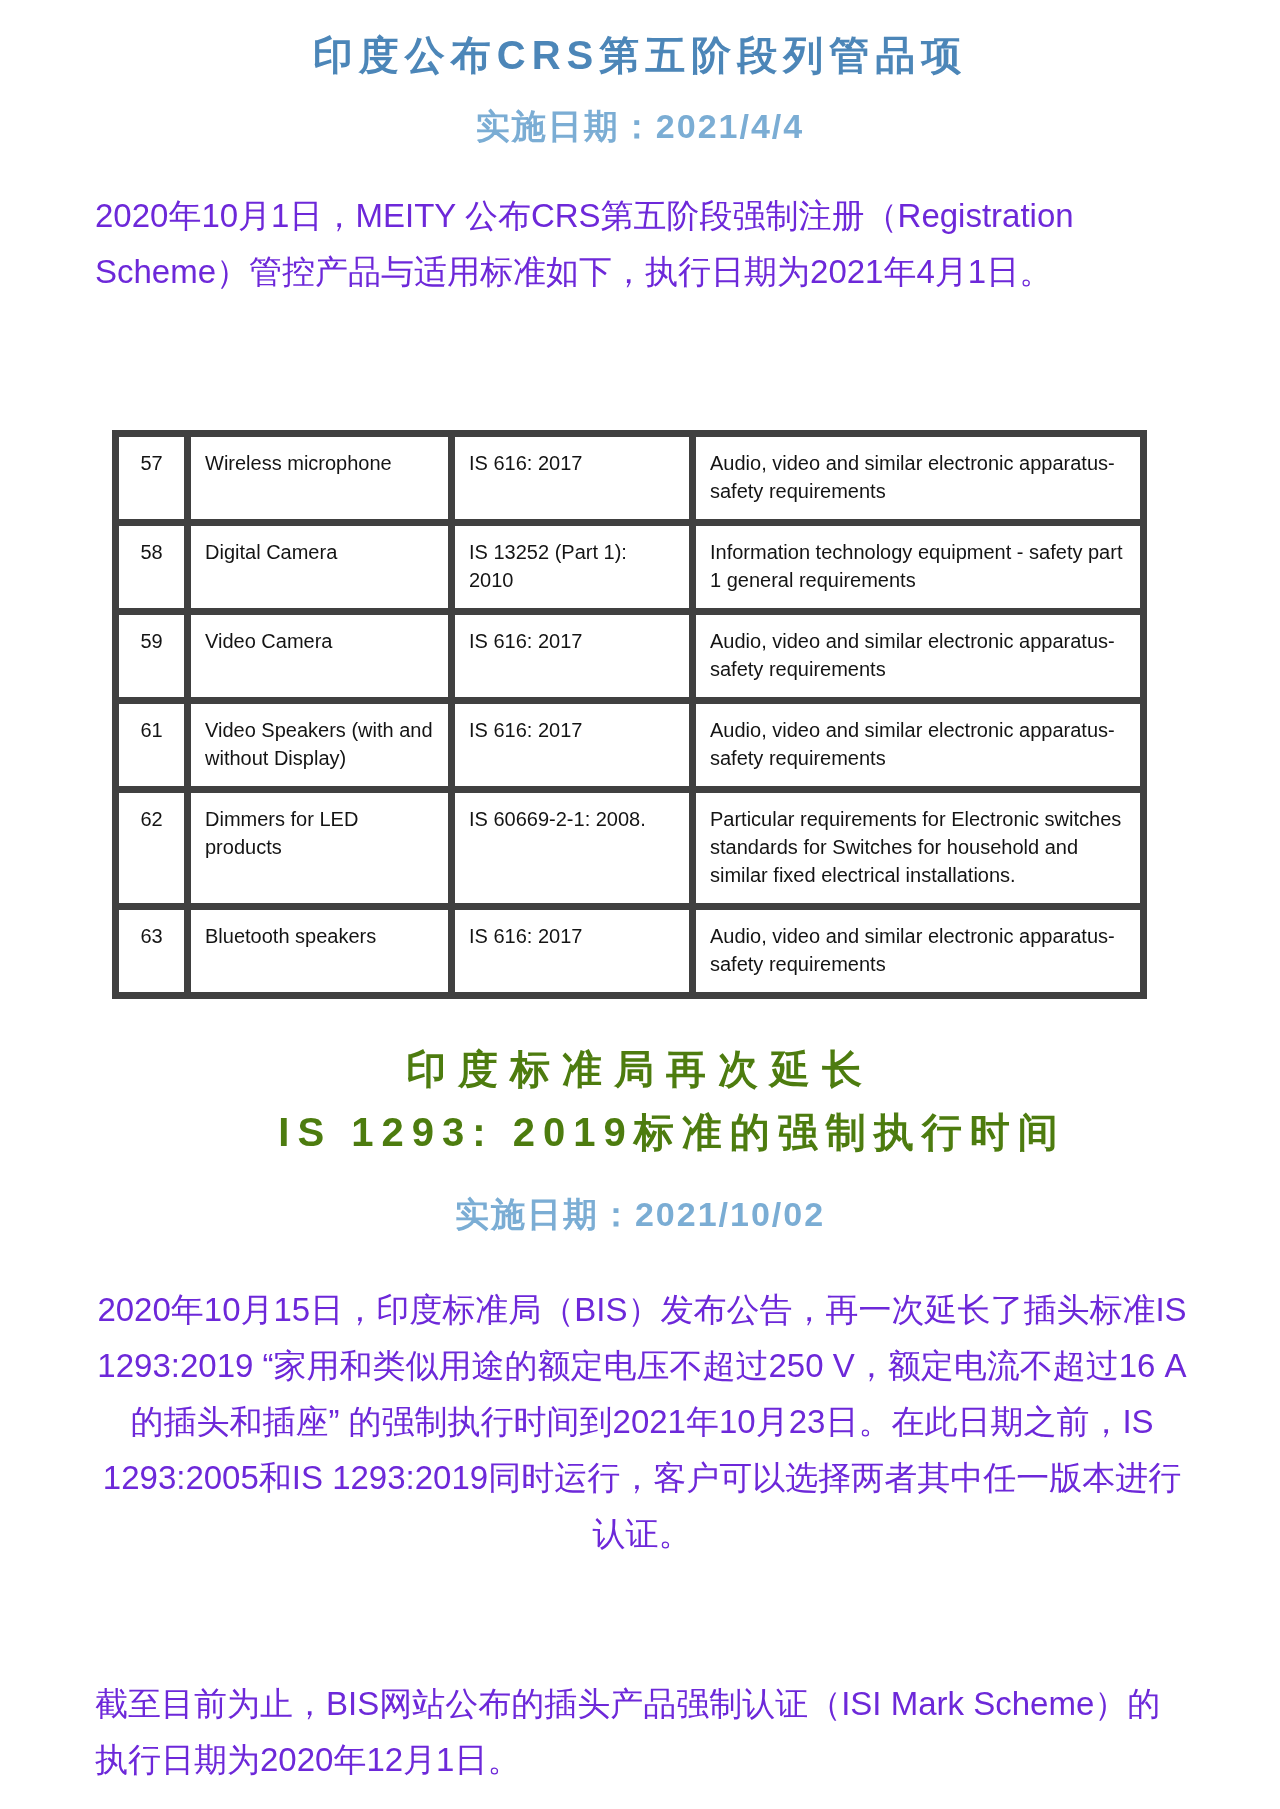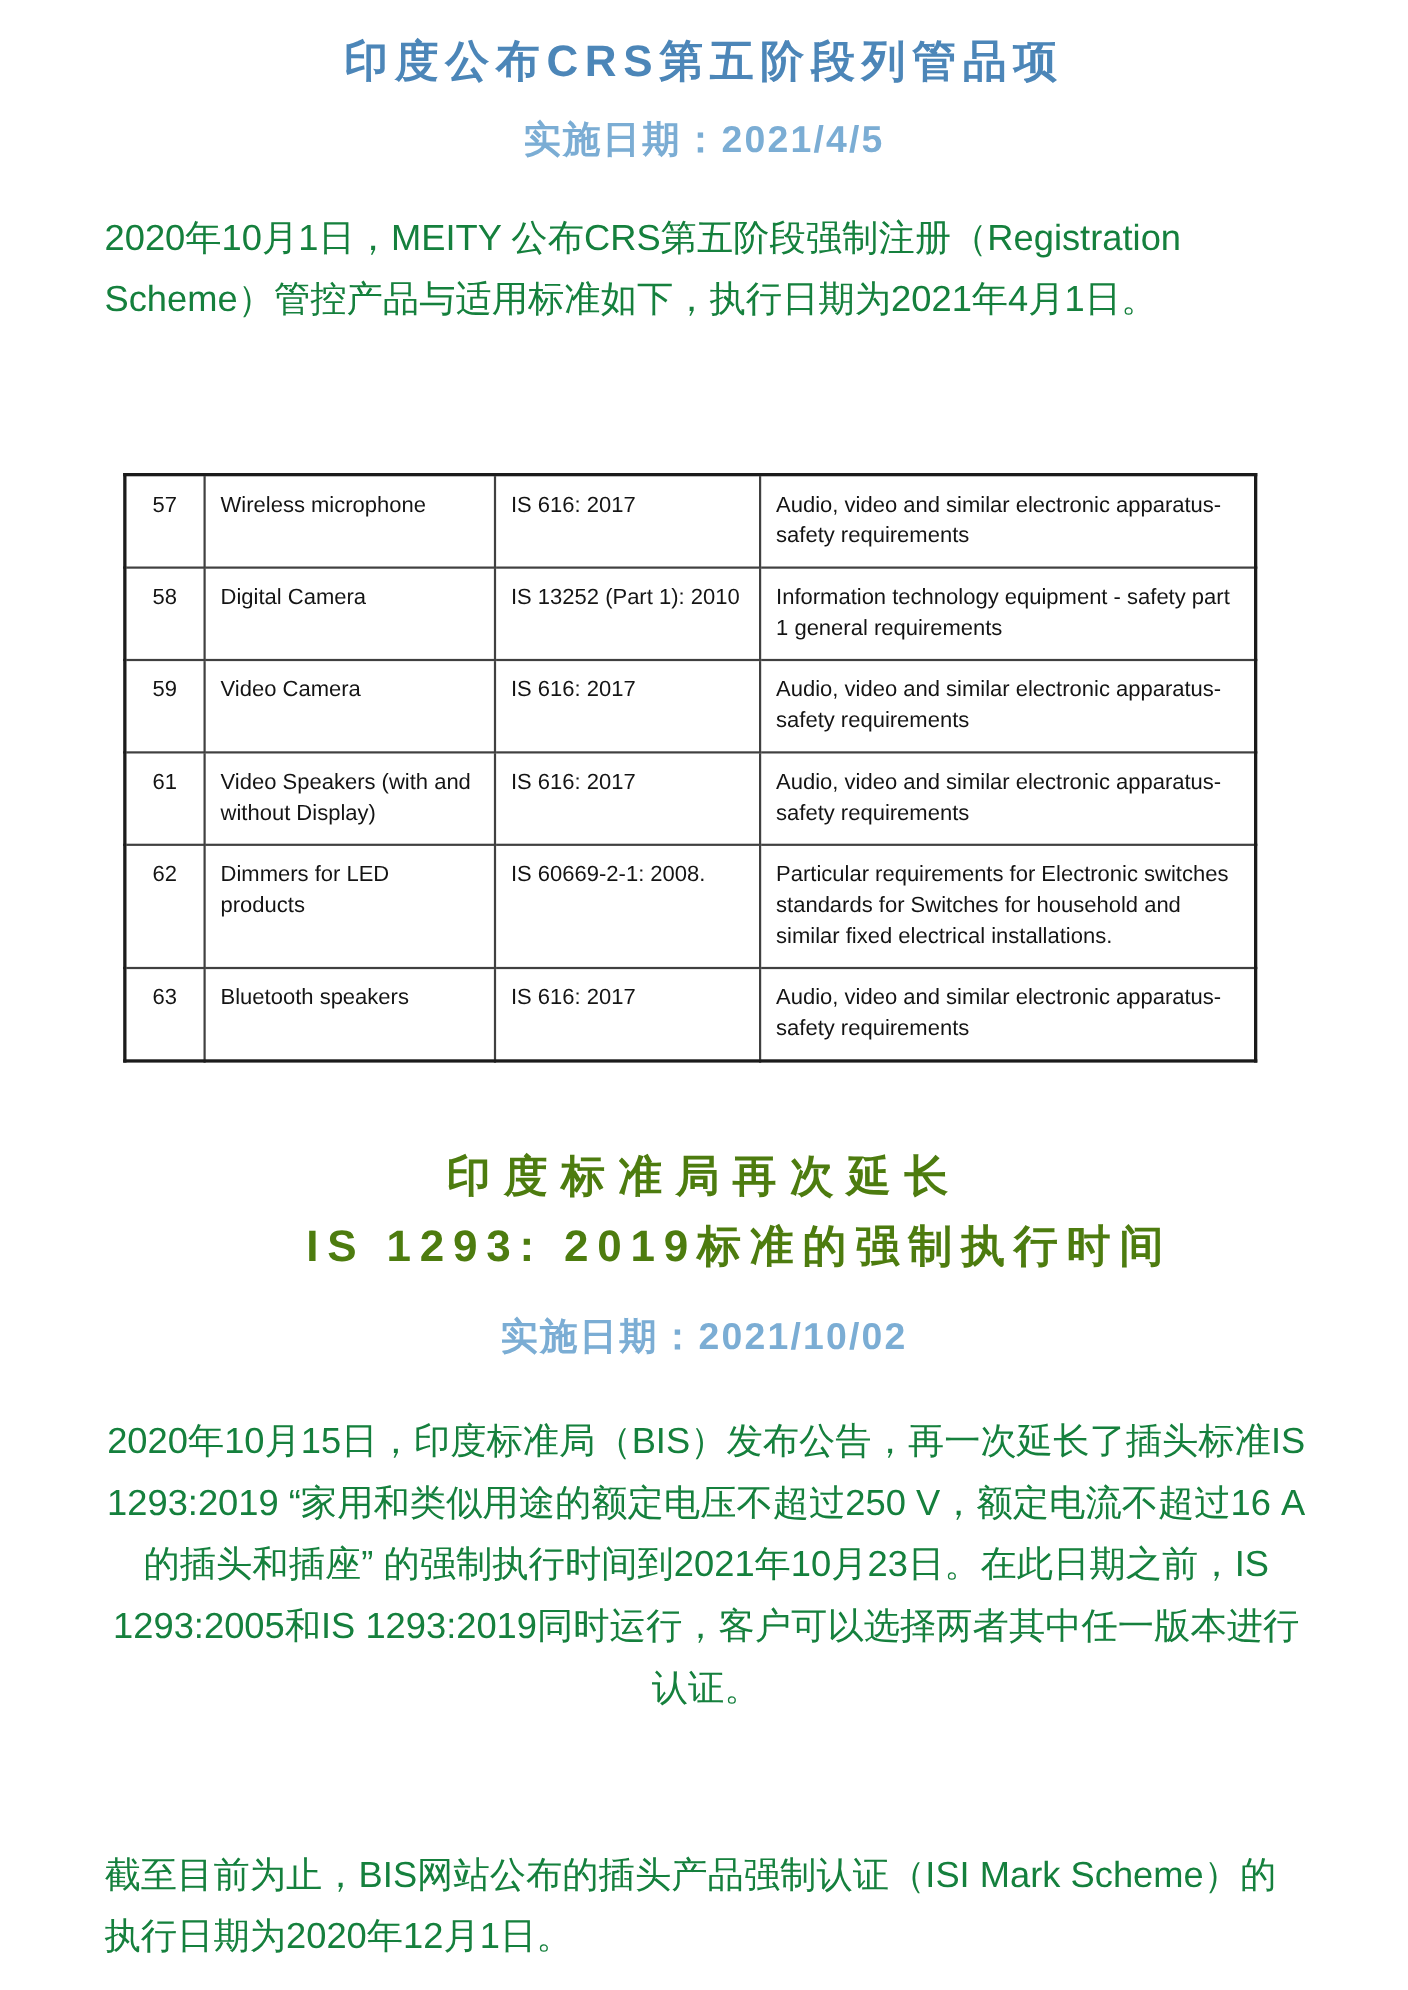--- a/index.html
+++ b/index.html
@@ -43,34 +43,34 @@
     color: #7badd4;
     white-space: nowrap;
   }
   .subtitle-1 { top: 104px; }
   .para {
     position: absolute;
     left: 95px;
     width: 1094px;
     font-size: 33px;
     line-height: 56px;
-    color: #15803d;
+    color: #6d28d9;
     text-align: left;
   }
   .para-1 { top: 188px; }
   .crs-table {
     position: absolute;
     top: 430px;
     left: 112px;
     width: 1028px;
     border-collapse: collapse;
     table-layout: fixed;
   }
   .crs-table td {
-    border: 2px solid #404040;
+    border: 7px solid #404040;
     vertical-align: top;
     font-size: 20px;
     line-height: 28px;
     padding: 12px 14px 14px 14px;
     white-space: pre-line;
     color: #141414;
   }
   .crs-table { border: 3px solid #1b1b1b; }
   .crs-table td.col-no {
     text-align: center;
@@ -98,21 +98,21 @@
   .para-2 { top: 1282px; text-align: center; }
   .para-3 { top: 1676px; }
 </style>
 </head>
 <body>
 
 <div class="page">
 
   <div class="title-1">印度公布CRS第五阶段列管品项</div>
 
-  <div class="subtitle subtitle-1">实施日期：2021/4/5</div>
+  <div class="subtitle subtitle-1">实施日期：2021/4/4</div>
 
   <div class="para para-1">2020年10月1日，MEITY 公布CRS第五阶段强制注册（Registration Scheme）管控产品与适用标准如下，执行日期为2021年4月1日。</div>
 
   <table class="crs-table">
     <colgroup>
       <col class="c-no">
       <col class="c-prod">
       <col class="c-std">
       <col class="c-desc">
     </colgroup>

